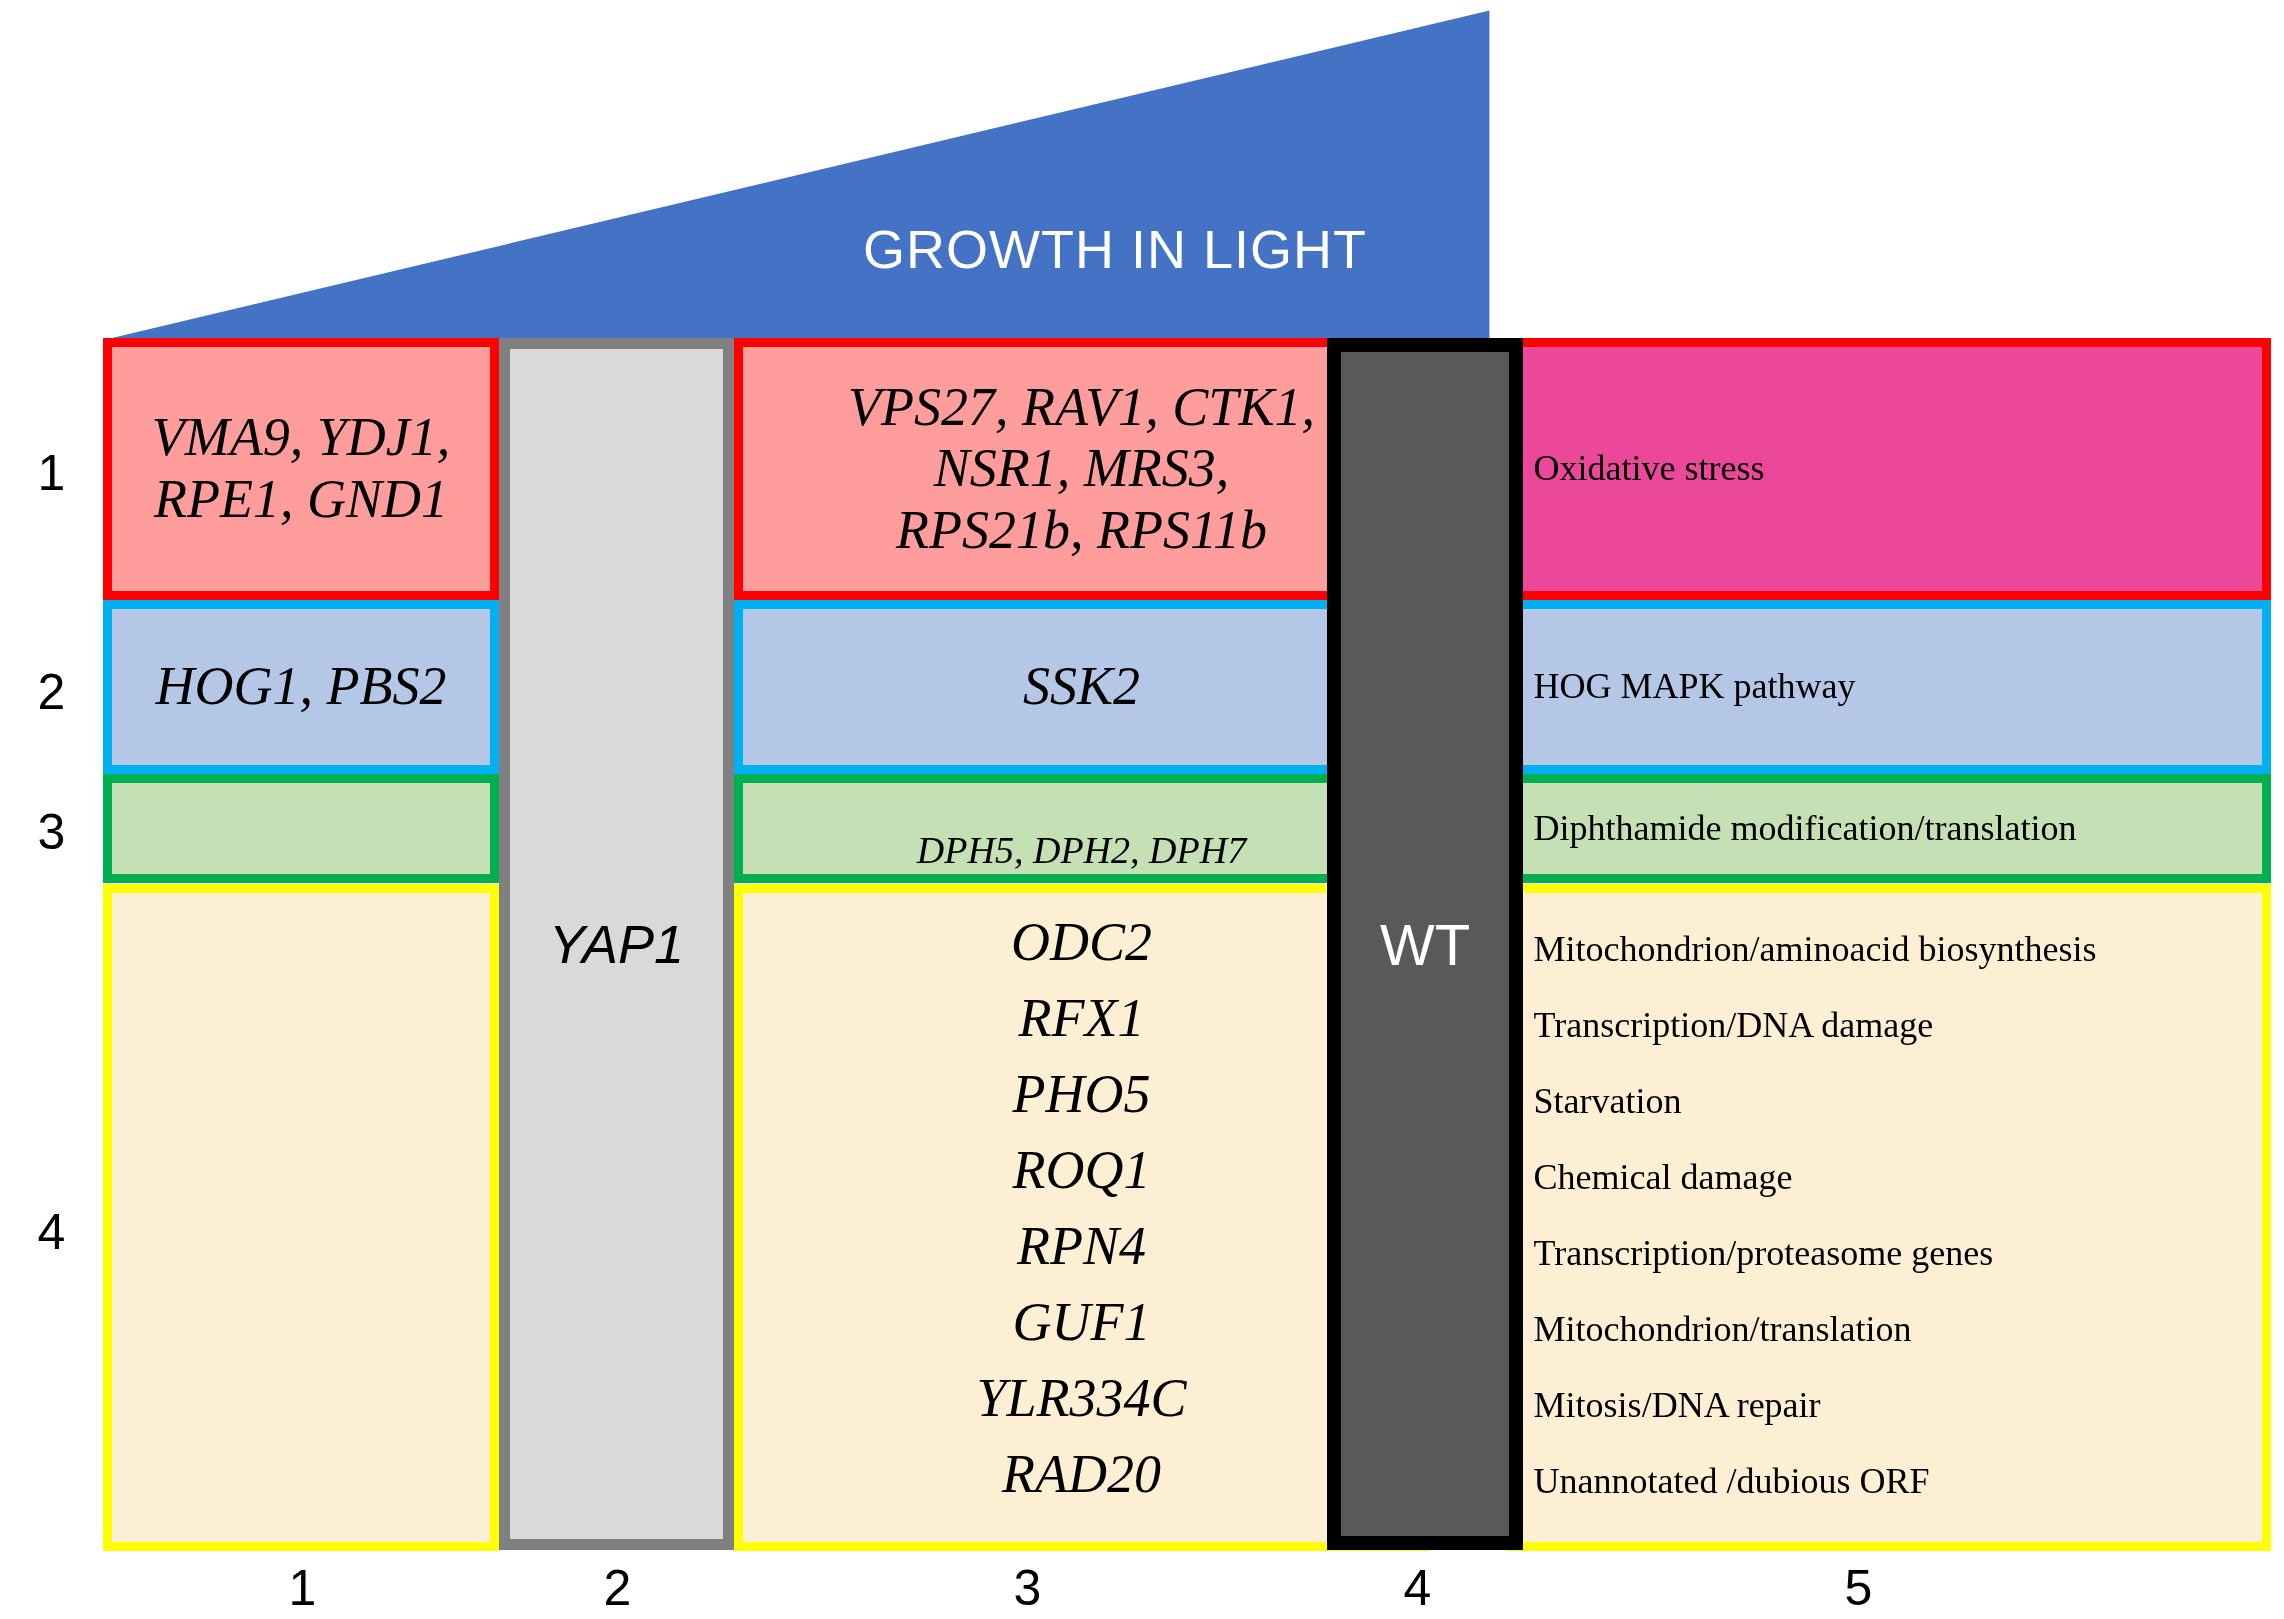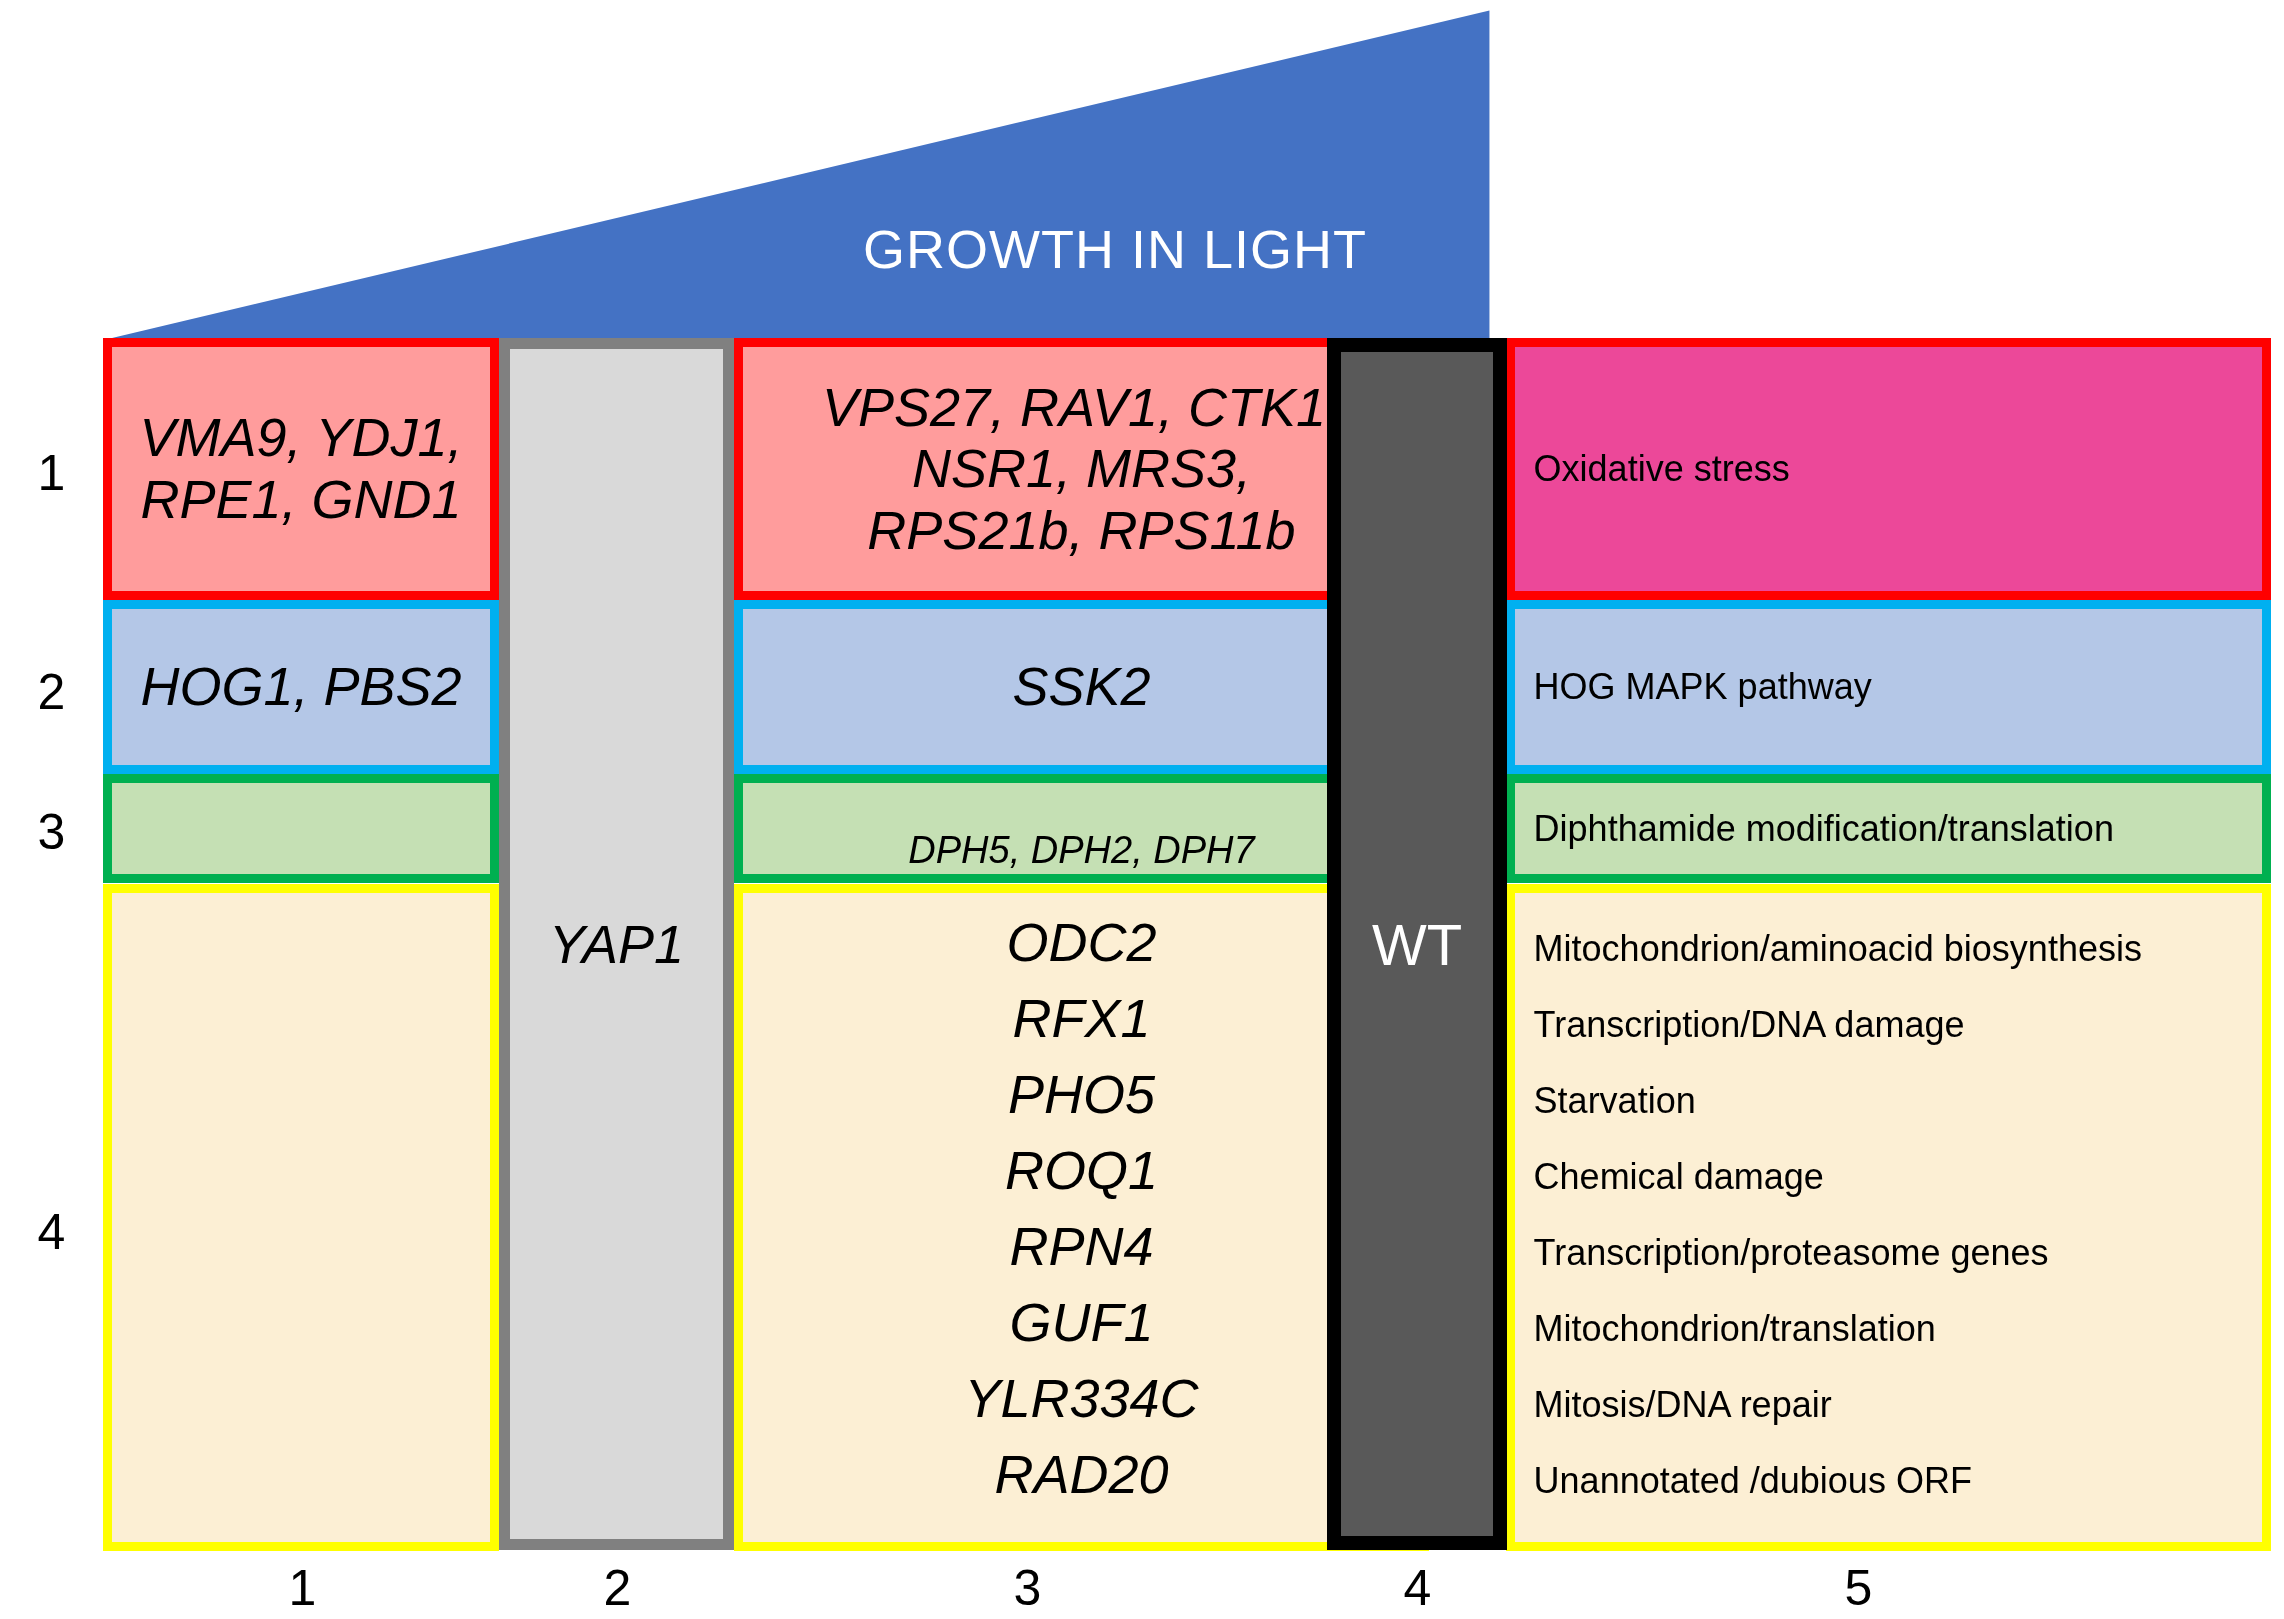--- a/index.html
+++ b/index.html
@@ -7,21 +7,21 @@
        font-family:"Liberation Sans",sans-serif;color:#000;}
 
   
   #triangle-wrap{position:absolute;left:0;top:0;width:2284px;height:341px;}
   #triangle-svg{position:absolute;left:0;top:0;}
   #growth-label{position:absolute;left:738px;top:222px;width:754px;
       text-align:center;color:#ffffff;font-size:54px;letter-spacing:1px;
       font-weight:400;line-height:1;}
 
   
-  #grid{position:absolute;left:103px;top:338px;width:1772px;height:1212px;}
+  #grid{position:absolute;left:103px;top:338px;width:1772px;height:1212px;font-family:Liberation Serif, serif;}
 
   .band{position:absolute;left:0;width:2168px;box-sizing:border-box;}
   .band-seg{position:absolute;top:0;height:100%;box-sizing:border-box;}
 
   
   .row1{top:0px;height:262px;}
   .row2{top:262px;height:174px;}
   .row3{top:436px;height:109px;}
   .row4{top:546px;height:667px;}
 
@@ -52,21 +52,21 @@
   
   .gene-stack{display:block;padding-top:11.4px;text-align:center;}
   .gene-stack .gline{height:76px;line-height:76px;font-size:54px;
                      font-style:italic;}
 
   
   .strain{position:absolute;box-sizing:border-box;display:flex;
           align-items:center;justify-content:center;}
   #col-yap1{left:499px;top:338px;width:235px;height:1212px;
             border:11.4px solid #808080;background:#D9D9D9;}
-  #col-wt{left:1327px;top:338px;width:180px;height:1212px;
+  #col-wt{left:1327px;top:338px;width:196px;height:1212px;
           border:14.5px solid #000000;background:#595959;text-align:center;}
   #yap1-label{font-style:italic;font-size:54px;color:#000;}
   #wt-label{font-size:58px;color:#ffffff;font-weight:400;}
 
   
   .rownum{position:absolute;font-size:50px;text-align:center;width:77px;left:13px;}
   .colnum{position:absolute;font-size:50px;text-align:center;top:1559px;width:155px;}
 </style>
 </head>
 <body>

